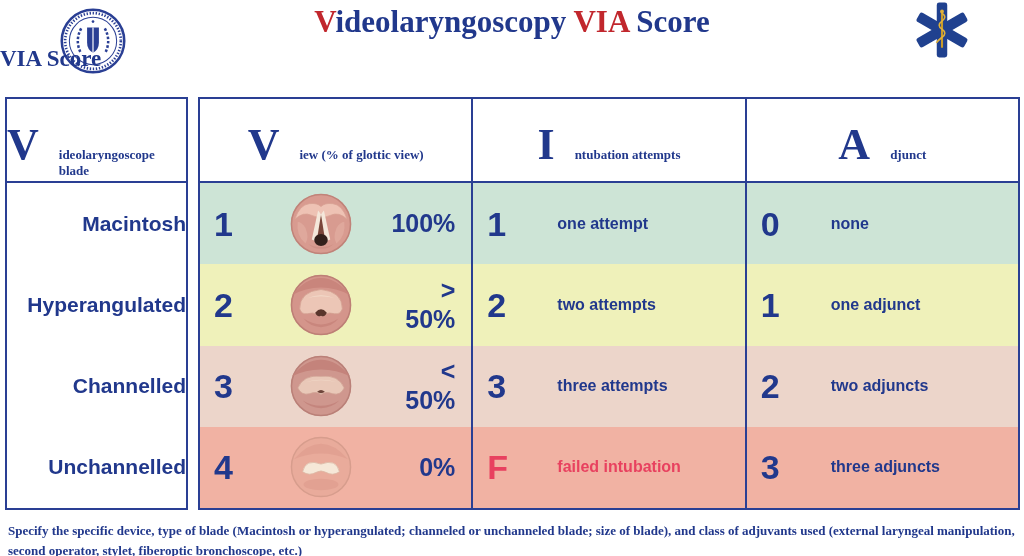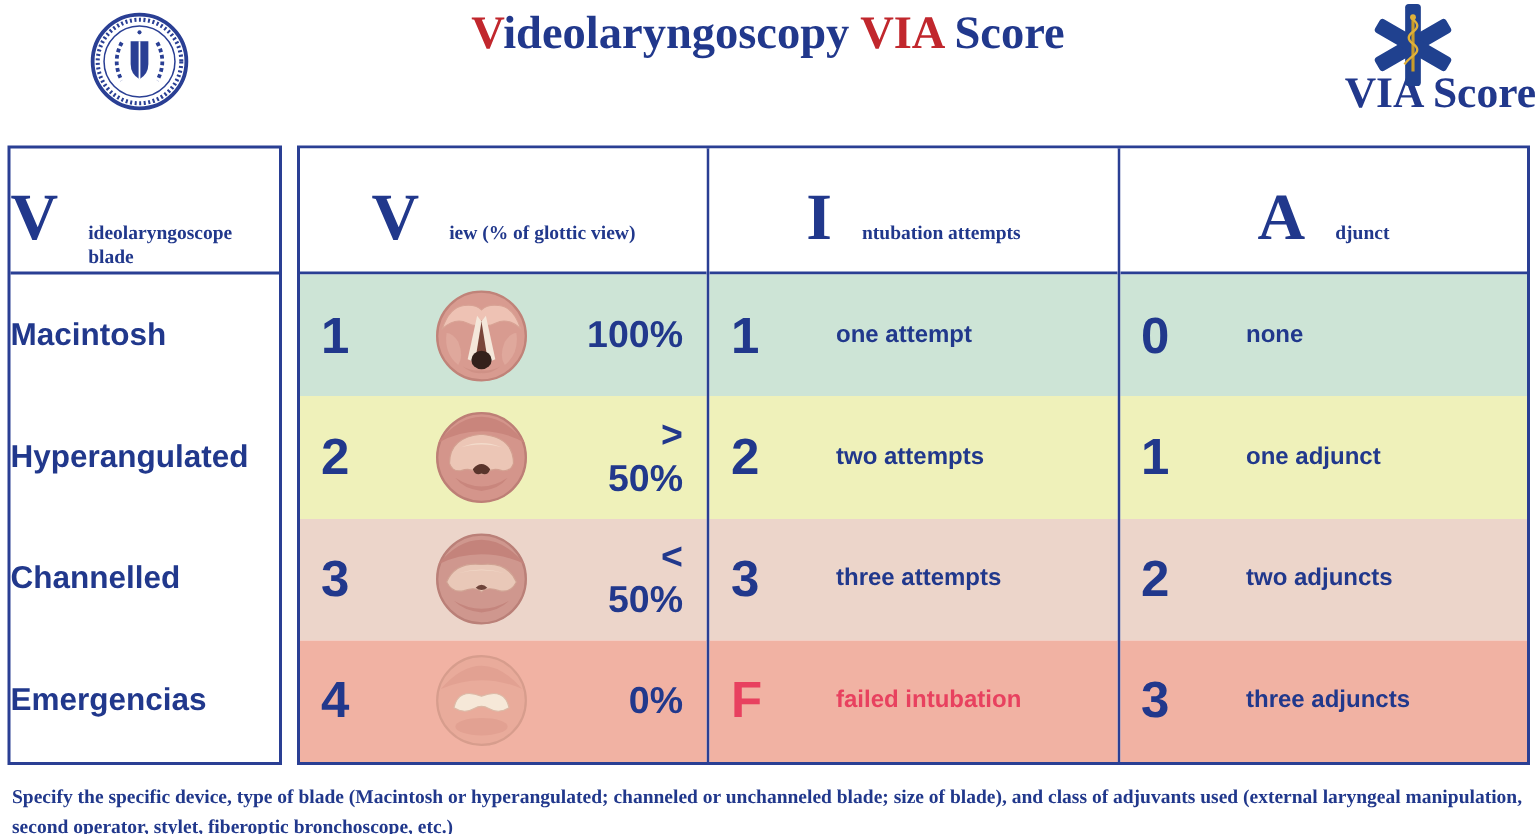--- a/index.html
+++ b/index.html
@@ -6,34 +6,34 @@
     --navy:#21388c; --red:#c1272d; --fail:#e8415f; --border:#2a3f94;
   }
   *{margin:0;padding:0;box-sizing:border-box;}
   body{background:#fff;font-family:"Liberation Sans",sans-serif;}
   #stage{position:relative;width:1024px;height:556px;background:#fff;overflow:hidden;}
 
   
   .title{position:absolute;left:0;right:0;top:4px;text-align:center;
     font-family:"Liberation Serif",serif;font-weight:bold;font-size:31px;color:var(--navy);}
   .title .red{color:var(--red);}
-  .subtitle{position:absolute;left:0;right:0;top:46px;text-align:right;
-    font-family:"Liberation Serif",serif;font-weight:bold;font-size:29px;color:var(--navy);}
+  .subtitle{position:absolute;left:0;right:0;top:46px;text-align:left;
+    font-family:"Liberation Serif",serif;font-weight:bold;font-size:23px;color:var(--navy);}
 
   .seal{position:absolute;left:55px;top:3px;}
   .semes{position:absolute;left:890px;top:1px;width:104px;text-align:center;}
   .semes-name{font-weight:bold;font-size:20px;letter-spacing:2px;color:#b91c1c;line-height:1;margin-top:31px;}
   .semes-sub{font-size:6.5px;font-weight:bold;color:#20418f;line-height:1.25;margin-top:2px;}
 
   
   .left-box{position:absolute;left:5px;top:97px;width:183px;height:413px;
     border:2.5px solid var(--border);background:#fff;display:flex;flex-direction:column;}
   .left-header{flex:0 0 84px;border-bottom:2px solid var(--border);
     display:flex;align-items:baseline;justify-content:center;padding-top:24px;}
-  .left-row{flex:1;display:flex;align-items:center;justify-content:flex-start;}
+  .left-row{flex:1;display:flex;align-items:center;justify-content:flex-end;}
   .blade-label{font-weight:bold;font-size:21px;color:var(--navy);}
 
   
   .main-table{position:absolute;left:198px;top:97px;width:822px;height:413px;
     border:2px solid var(--border);display:flex;background:#fff;}
   .col{flex:1;display:flex;flex-direction:column;border-right:2.5px solid var(--border);}
   .col:last-child{border-right:none;}
   .col-header{flex:0 0 84px;border-bottom:2px solid var(--border);background:#fff;
     display:flex;align-items:baseline;justify-content:center;padding-top:24px;}
   .big-letter{font-family:"Liberation Serif",serif;font-weight:bold;font-size:44px;
@@ -102,21 +102,21 @@
     <div class="left-row">
       <span class="blade-label">Macintosh</span>
     </div>
     <div class="left-row">
       <span class="blade-label">Hyperangulated</span>
     </div>
     <div class="left-row">
       <span class="blade-label">Channelled</span>
     </div>
     <div class="left-row">
-      <span class="blade-label">Emergencias</span>
+      <span class="blade-label">Unchannelled</span>
     </div>
   </div>
 
   <div class="main-table">
 
     <div class="col">
       <div class="col-header">
         <span class="big-letter">V</span>
         <span class="small-letter">iew (% of glottic view)</span>
       </div>

